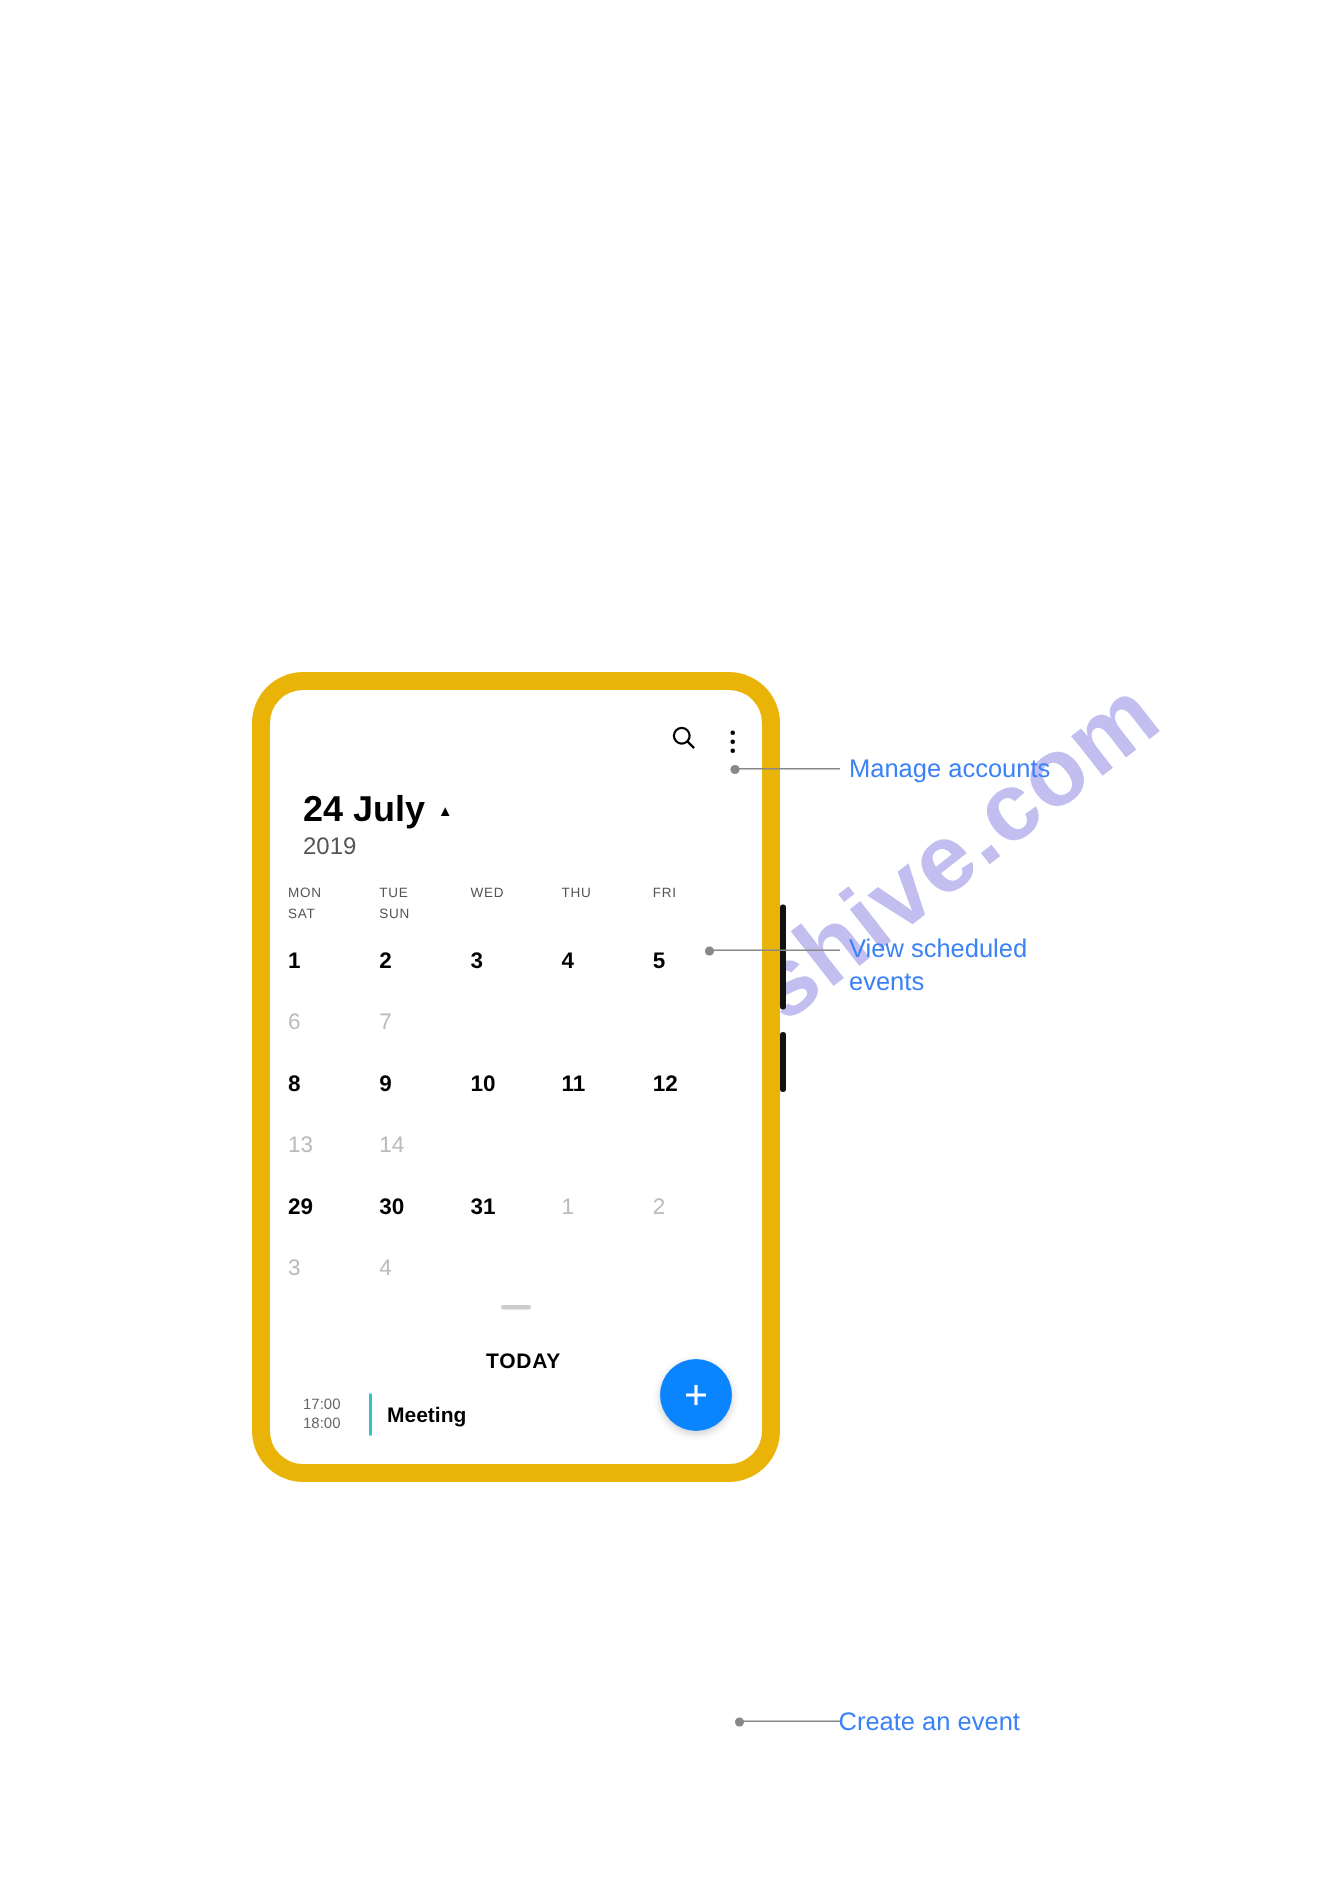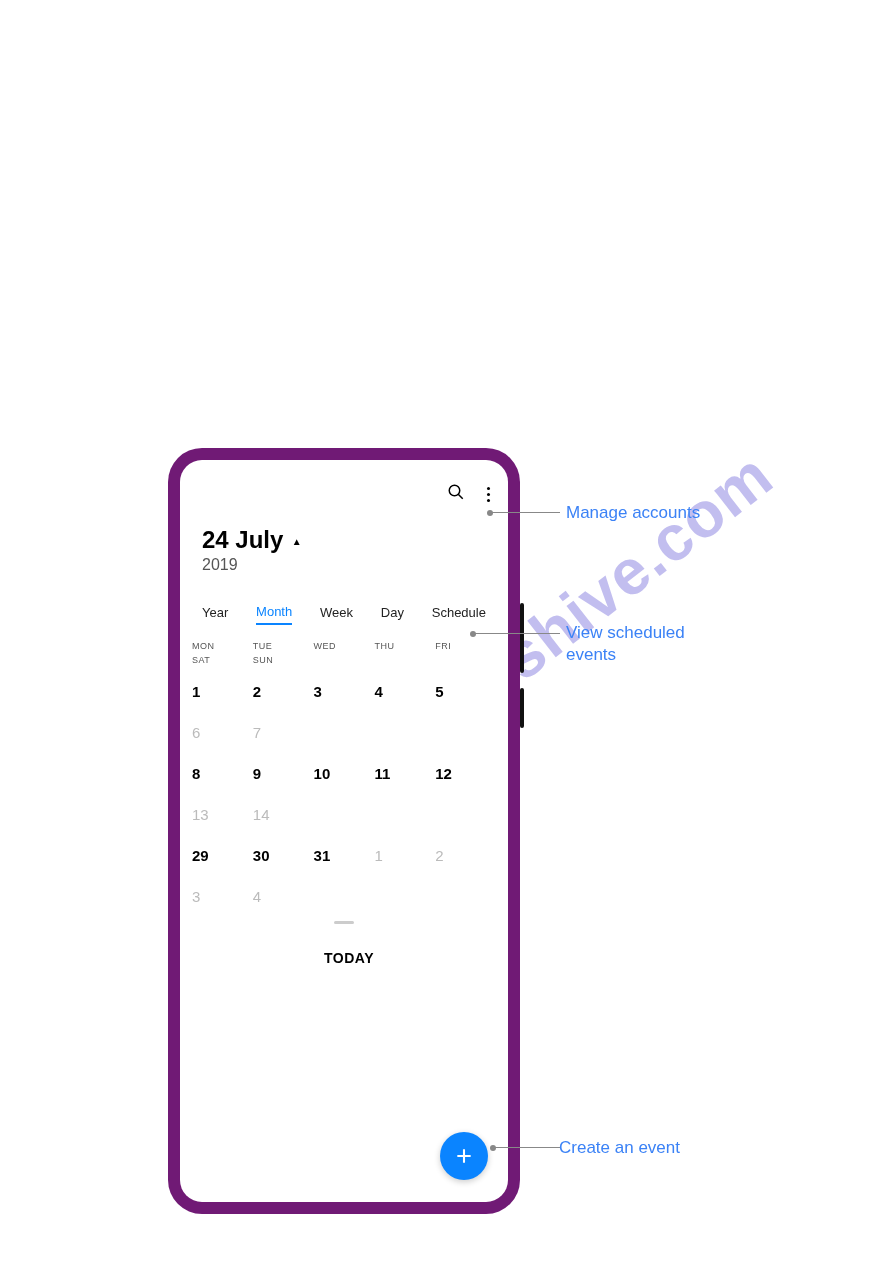--- a/index.html
+++ b/index.html
@@ -25,22 +25,22 @@
     letter-spacing: 1px;
     white-space: nowrap;
   }
 
   
   .phone {
     position: absolute;
     left: 168px;
     top: 448px;
     width: 352px;
-    height: 766px;
-    background: #701a75;
+    height: 540px;
+    background: #eab308;
     border-radius: 34px;
     padding: 12px;
   }
   .phone-screen {
     width: 100%;
     height: 100%;
     background: #ffffff;
     border-radius: 22px;
     position: relative;
     overflow: hidden;
@@ -231,27 +231,20 @@
           <span></span>
       </div>
     </div>
 
     <div class="title-block">
       <span class="date-title">24 July</span>
       <span class="chev-up">▲</span>
       <div class="year-sub">2019</div>
     </div>
 
-    <div class="view-tabs">
-      <div class="view-tab">Year</div>
-      <div class="view-tab active">Month</div>
-      <div class="view-tab">Week</div>
-      <div class="view-tab">Day</div>
-      <div class="view-tab">Schedule</div>
-    </div>
 
     <div class="weekday-row" id="weekday-row">
         <div>MON</div>
         <div>TUE</div>
         <div>WED</div>
         <div>THU</div>
         <div>FRI</div>
         <div>SAT</div>
         <div>SUN</div>
       </div>
@@ -283,20 +276,28 @@
           <div class="next">2</div>
           <div class="next">3</div>
           <div class="next">4</div>
         </div>
       </div>
 
     <div class="drag-handle"></div>
 
     <div class="today-hdr">TODAY</div>
 
+    <div class="event-row">
+      <div class="event-times">
+        <div>17:00</div>
+        <div>18:00</div>
+      </div>
+      <div class="event-bar"></div>
+      <div class="event-title">Meeting</div>
+    </div>
 
     <div class="fab">
       <svg viewBox="0 0 24 24">
           <line x1="12" y1="4" x2="12" y2="20"></line>
           <line x1="4" y1="12" x2="20" y2="12"></line>
         </svg>
     </div>
 
   </div>
 </div>

